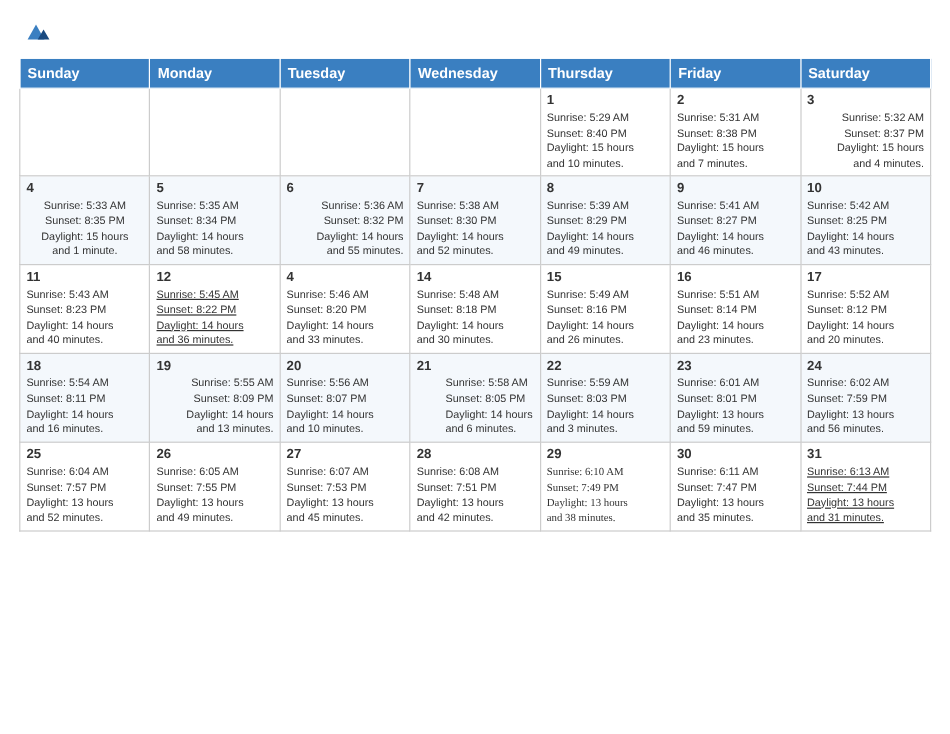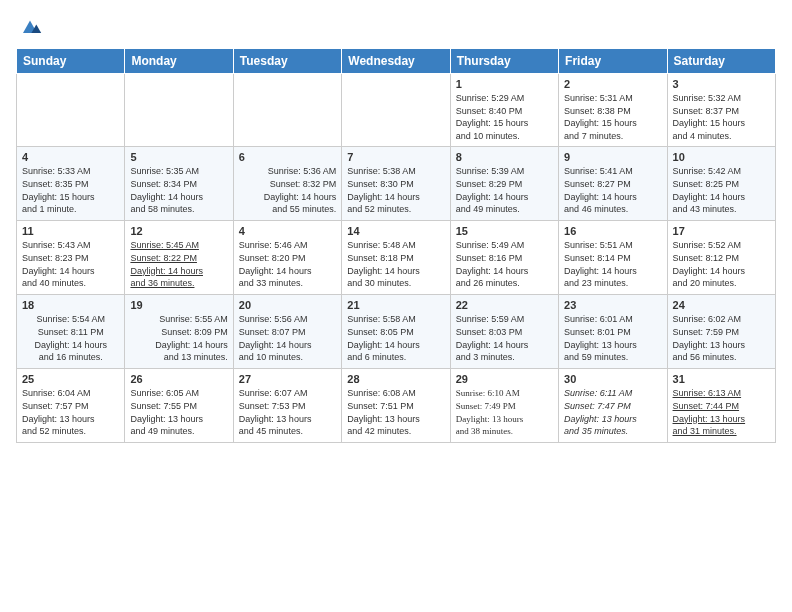--- a/index.html
+++ b/index.html
@@ -151,30 +151,30 @@
           </td>
           <td>
             <span class="day-num">2</span>
             <div class="day-info" style="white-space: pre-line;">Sunrise: 5:31 AM
 Sunset: 8:38 PM
 Daylight: 15 hours
 and 7 minutes.</div>
           </td>
           <td>
             <span class="day-num">3</span>
-            <div class="day-info" style="white-space: pre-line;">Sunrise: 5:32 AM
+            <div class="day-info" style="white-space: pre-line; text-align: right;">Sunrise: 5:32 AM
 Sunset: 8:37 PM
 Daylight: 15 hours
 and 4 minutes.</div>
           </td>
         </tr>
         <tr class="row2">
           <td>
             <span class="day-num">4</span>
-            <div class="day-info" style="white-space: pre-line;">Sunrise: 5:33 AM
+            <div class="day-info" style="white-space: pre-line; text-align: center;">Sunrise: 5:33 AM
 Sunset: 8:35 PM
 Daylight: 15 hours
 and 1 minute.</div>
           </td>
           <td>
             <span class="day-num">5</span>
             <div class="day-info" style="white-space: pre-line;">Sunrise: 5:35 AM
 Sunset: 8:34 PM
 Daylight: 14 hours
 and 58 minutes.</div>
@@ -262,42 +262,42 @@
             <span class="day-num">17</span>
             <div class="day-info" style="white-space: pre-line;">Sunrise: 5:52 AM
 Sunset: 8:12 PM
 Daylight: 14 hours
 and 20 minutes.</div>
           </td>
         </tr>
         <tr class="row4">
           <td>
             <span class="day-num">18</span>
-            <div class="day-info" style="white-space: pre-line; text-align: center;">Sunrise: 5:54 AM
+            <div class="day-info" style="white-space: pre-line;">Sunrise: 5:54 AM
 Sunset: 8:11 PM
 Daylight: 14 hours
 and 16 minutes.</div>
           </td>
           <td>
             <span class="day-num">19</span>
             <div class="day-info" style="white-space: pre-line; text-align: right;">Sunrise: 5:55 AM
 Sunset: 8:09 PM
 Daylight: 14 hours
 and 13 minutes.</div>
           </td>
           <td>
             <span class="day-num">20</span>
             <div class="day-info" style="white-space: pre-line;">Sunrise: 5:56 AM
 Sunset: 8:07 PM
 Daylight: 14 hours
 and 10 minutes.</div>
           </td>
           <td>
             <span class="day-num">21</span>
-            <div class="day-info" style="white-space: pre-line;">Sunrise: 5:58 AM
+            <div class="day-info" style="white-space: pre-line; margin-left: 24px;">Sunrise: 5:58 AM
 Sunset: 8:05 PM
 Daylight: 14 hours
 and 6 minutes.</div>
           </td>
           <td>
             <span class="day-num">22</span>
             <div class="day-info" style="white-space: pre-line;">Sunrise: 5:59 AM
 Sunset: 8:03 PM
 Daylight: 14 hours
 and 3 minutes.</div>
@@ -348,21 +348,21 @@
           </td>
           <td>
             <span class="day-num">29</span>
             <div class="day-info" style="white-space: pre-line; font-family: Liberation Serif, serif;">Sunrise: 6:10 AM
 Sunset: 7:49 PM
 Daylight: 13 hours
 and 38 minutes.</div>
           </td>
           <td>
             <span class="day-num">30</span>
-            <div class="day-info" style="white-space: pre-line; font-style: italic;">Sunrise: 6:11 AM
+            <div class="day-info" style="white-space: pre-line;">Sunrise: 6:11 AM
 Sunset: 7:47 PM
 Daylight: 13 hours
 and 35 minutes.</div>
           </td>
           <td>
             <span class="day-num">31</span>
             <div class="day-info" style="white-space: pre-line; text-decoration: underline;">Sunrise: 6:13 AM
 Sunset: 7:44 PM
 Daylight: 13 hours
 and 31 minutes.</div>

